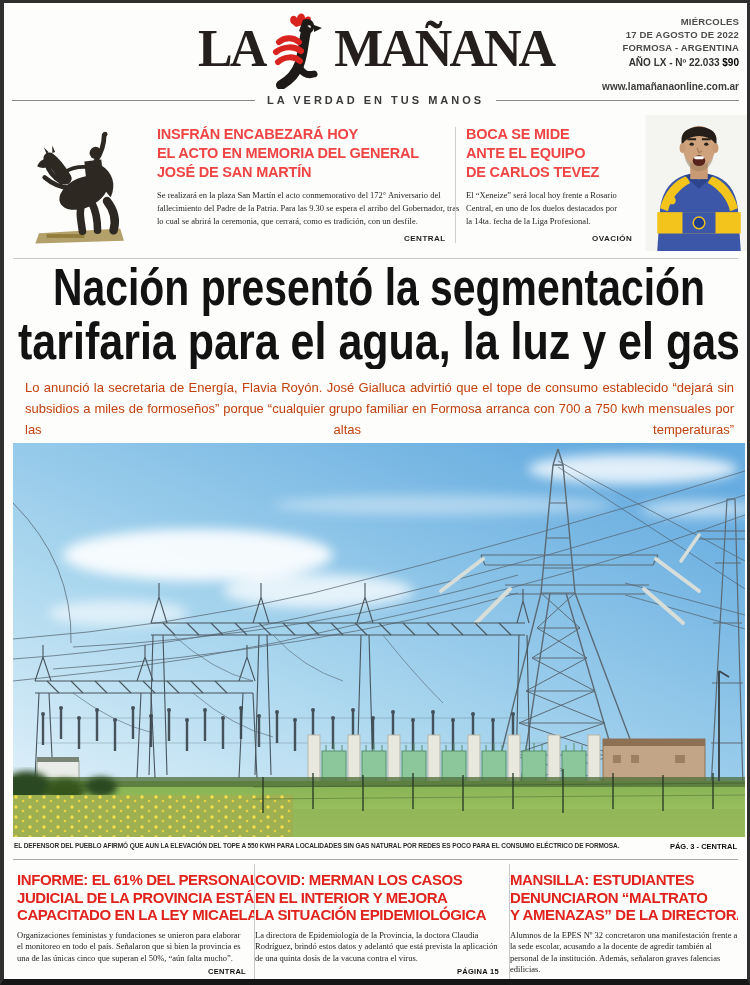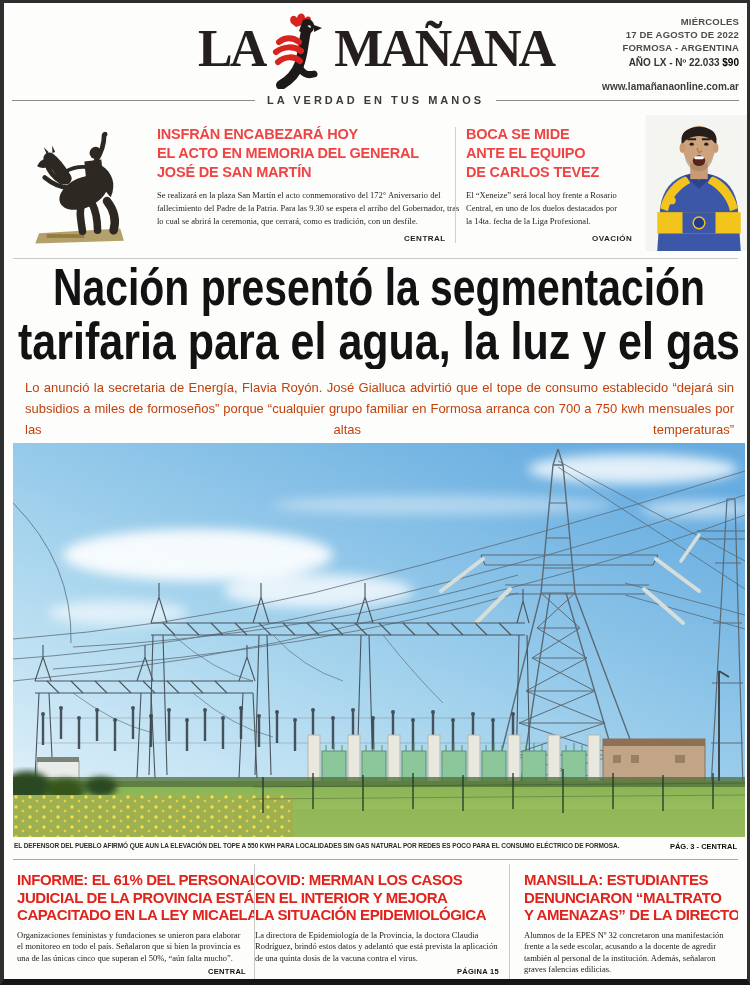--- a/index.html
+++ b/index.html
@@ -48,21 +48,21 @@
   
   .caption-row { position:absolute; top:839px; left:10px; right:10px; display:flex; justify-content:space-between; align-items:flex-start; }
   .caption { font-size:6.5px; font-weight:bold; letter-spacing:-.1px; color:#2d2d2d; white-space:nowrap; }
   .caption-ref { font-size:7.5px; font-weight:bold; color:#0e0e0e; white-space:nowrap; }
   .midrule { position:absolute; top:856px; left:9px; right:9px; height:1px; background:#a9a9a9; }
   
   .bottom { position:absolute; top:861px; left:9px; right:9px; bottom:0; display:flex; }
   .bcol { padding-top:7px; overflow:hidden; }
   .bcol1 { width:241px; padding-left:4px; padding-right:8px; }
   .bcol2 { width:255px; border-left:1px solid #c8c8c8; padding-right:10px; }
-  .bcol3 { flex:1; border-left:1px solid #c8c8c8; padding-left:14px; }
+  .bcol3 { flex:1; border-left:1px solid #c8c8c8; }
   .red-head { font-weight:bold; font-size:15px; line-height:17.5px; letter-spacing:-.4px; color:#e0231c; }
   .red-head div { white-space:nowrap; }
   .b-body { margin-top:6px; font-family:"Liberation Serif", serif; font-size:8.5px; line-height:11.5px; color:#1b1b1b; }
   .b-tag { text-align:right; font-size:7.5px; font-weight:bold; color:#111; margin-top:3px; letter-spacing:.3px; }
 </style>
 </head>
 <body>
 
 <div class="page">
 

